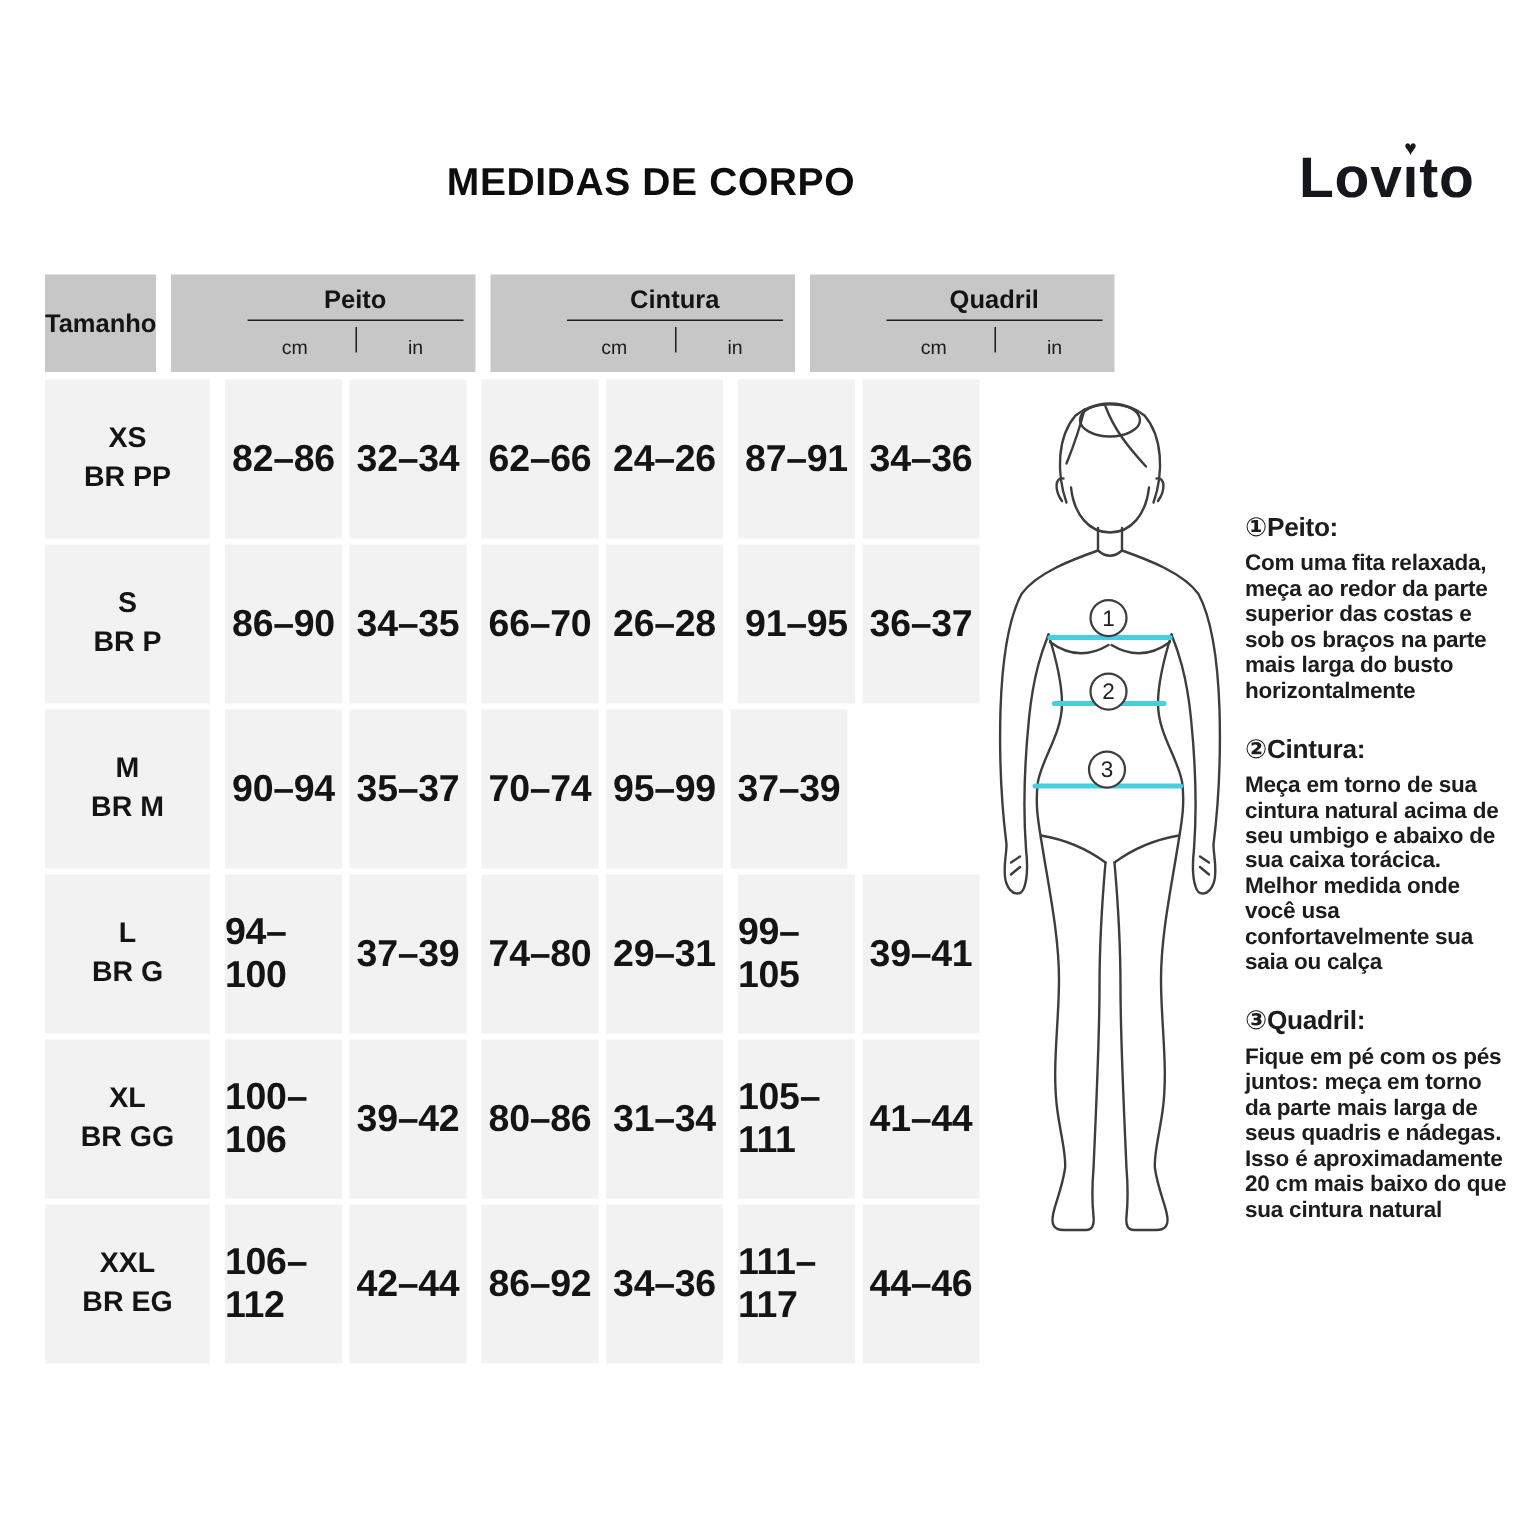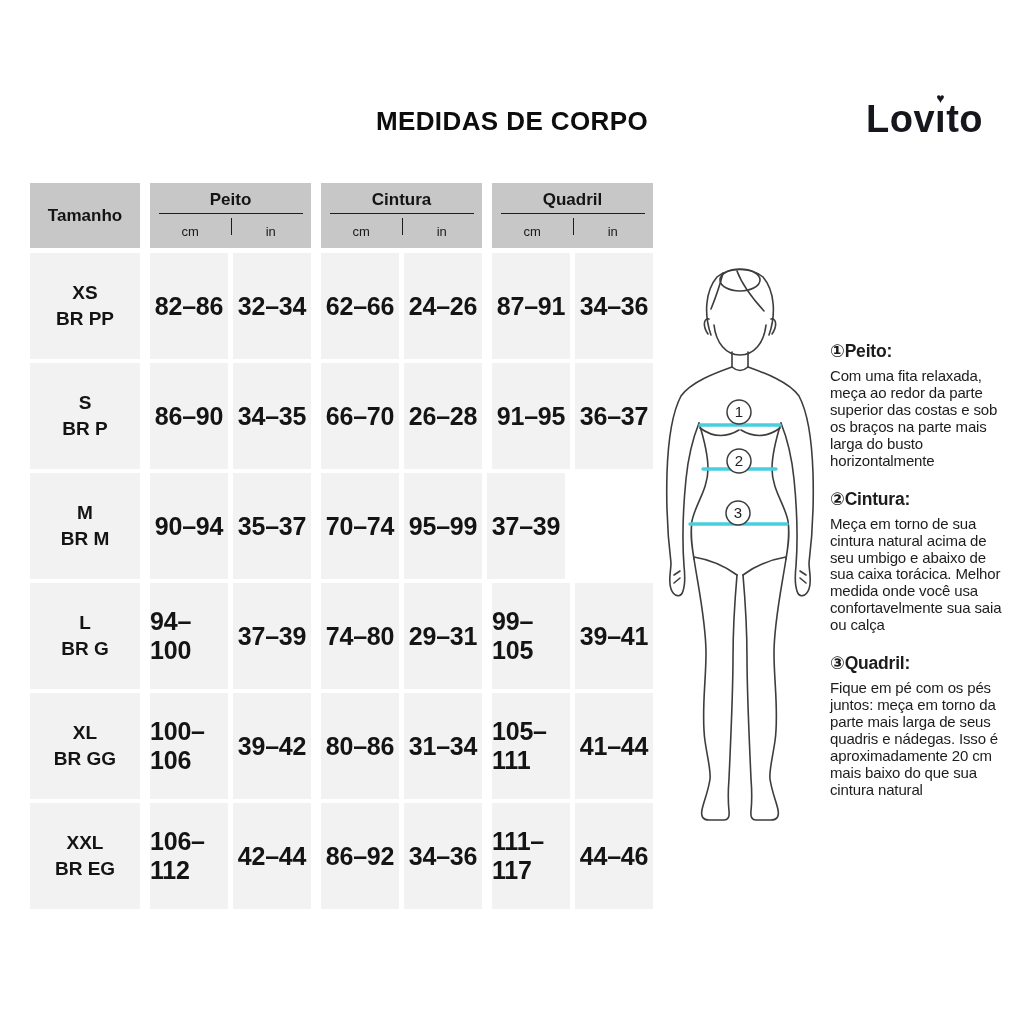--- a/index.html
+++ b/index.html
@@ -1,33 +1,33 @@
 <!DOCTYPE html>
 <html><head>
 <meta charset="utf-8">
 <style>
   html,body{margin:0;padding:0;background:#ffffff;}
   #canvas{position:relative;width:1024px;height:1024px;background:#ffffff;overflow:hidden;
           font-family:"Liberation Sans","DejaVu Sans",sans-serif;color:#111;}
 
   
-  .page-title{position:absolute;top:106px;left:0;width:1024px;text-align:center;
+  .page-title{position:absolute;top:106px;left:0;width:868px;text-align:center;
               font-size:26px;font-weight:bold;letter-spacing:.4px;color:#0d0d0d;}
   .brand{position:absolute;top:98px;left:866px;width:140px;font-size:38px;font-weight:bold;
          color:#16171d;letter-spacing:.5px;}
   .brand .i-stem{position:relative;display:inline-block;}
   .brand .i-dot{position:absolute;left:50%;top:-7px;transform:translateX(-50%);font-size:14px;line-height:1;}
 
   
   .size-table{position:absolute;left:30px;top:183px;width:625px;}
   .hdr-row{display:flex;}
   .hdr-size{width:110px;height:65px;background:#c7c7c7;display:flex;align-items:center;justify-content:center;
             font-size:17px;font-weight:bold;margin-right:10px;color:#141414;}
   .hdr-group{width:161px;height:65px;background:#c7c7c7;display:flex;flex-direction:column;align-items:center;
-             margin-right:10px;color:#141414;}
+             margin-right:10px;color:#141414;padding-left:42px;}
   .hdr-group:last-child{margin-right:0;}
   .hdr-group .glabel{font-size:17px;font-weight:bold;margin-top:7px;}
   .hdr-group .gline{width:144px;height:1px;background:#1d1d1d;margin-top:3px;}
   .hdr-group .gunits{position:relative;display:flex;width:161px;flex:1;align-items:center;}
   .hdr-group .gunits span{width:50%;text-align:center;font-size:13px;color:#1a1a1a;}
   .hdr-group .vdiv{position:absolute;left:50%;top:4px;width:1px;height:17px;background:#1d1d1d;}
 
   .trow{display:flex;margin-top:4px;}
   .trow.first{margin-top:5px;}
   .c-size{width:110px;height:106px;background:#f2f2f2;display:flex;flex-direction:column;
@@ -39,21 +39,21 @@
   .c-val.last{margin-right:0;}
 
   
   .figure-wrap{position:absolute;left:655px;top:263px;width:180px;height:572px;}
   .figure-wrap svg{display:block;}
 
   
   .notes{position:absolute;left:830px;top:341px;width:178px;color:#1c1c1c;}
   .note h3{margin:0 0 6px 0;font-size:17.5px;font-weight:bold;letter-spacing:-.2px;
            font-family:"Liberation Sans","DejaVu Sans",sans-serif;}
-  .note p{margin:0 0 19px 0;font-size:15px;line-height:1.13;letter-spacing:-.15px;}
+  .note p{margin:0 0 19px 0;font-size:15px;line-height:1.13;letter-spacing:-.15px;font-weight:bold;}
 </style>
 </head>
 <body>
 
 <div id="canvas">
 
   <div class="page-title">MEDIDAS DE CORPO</div>
 
   <div class="brand"><span>Lov</span><span class="i-stem"><span class="i-dot">♥</span><span>ı</span></span><span>to</span></div>
 

